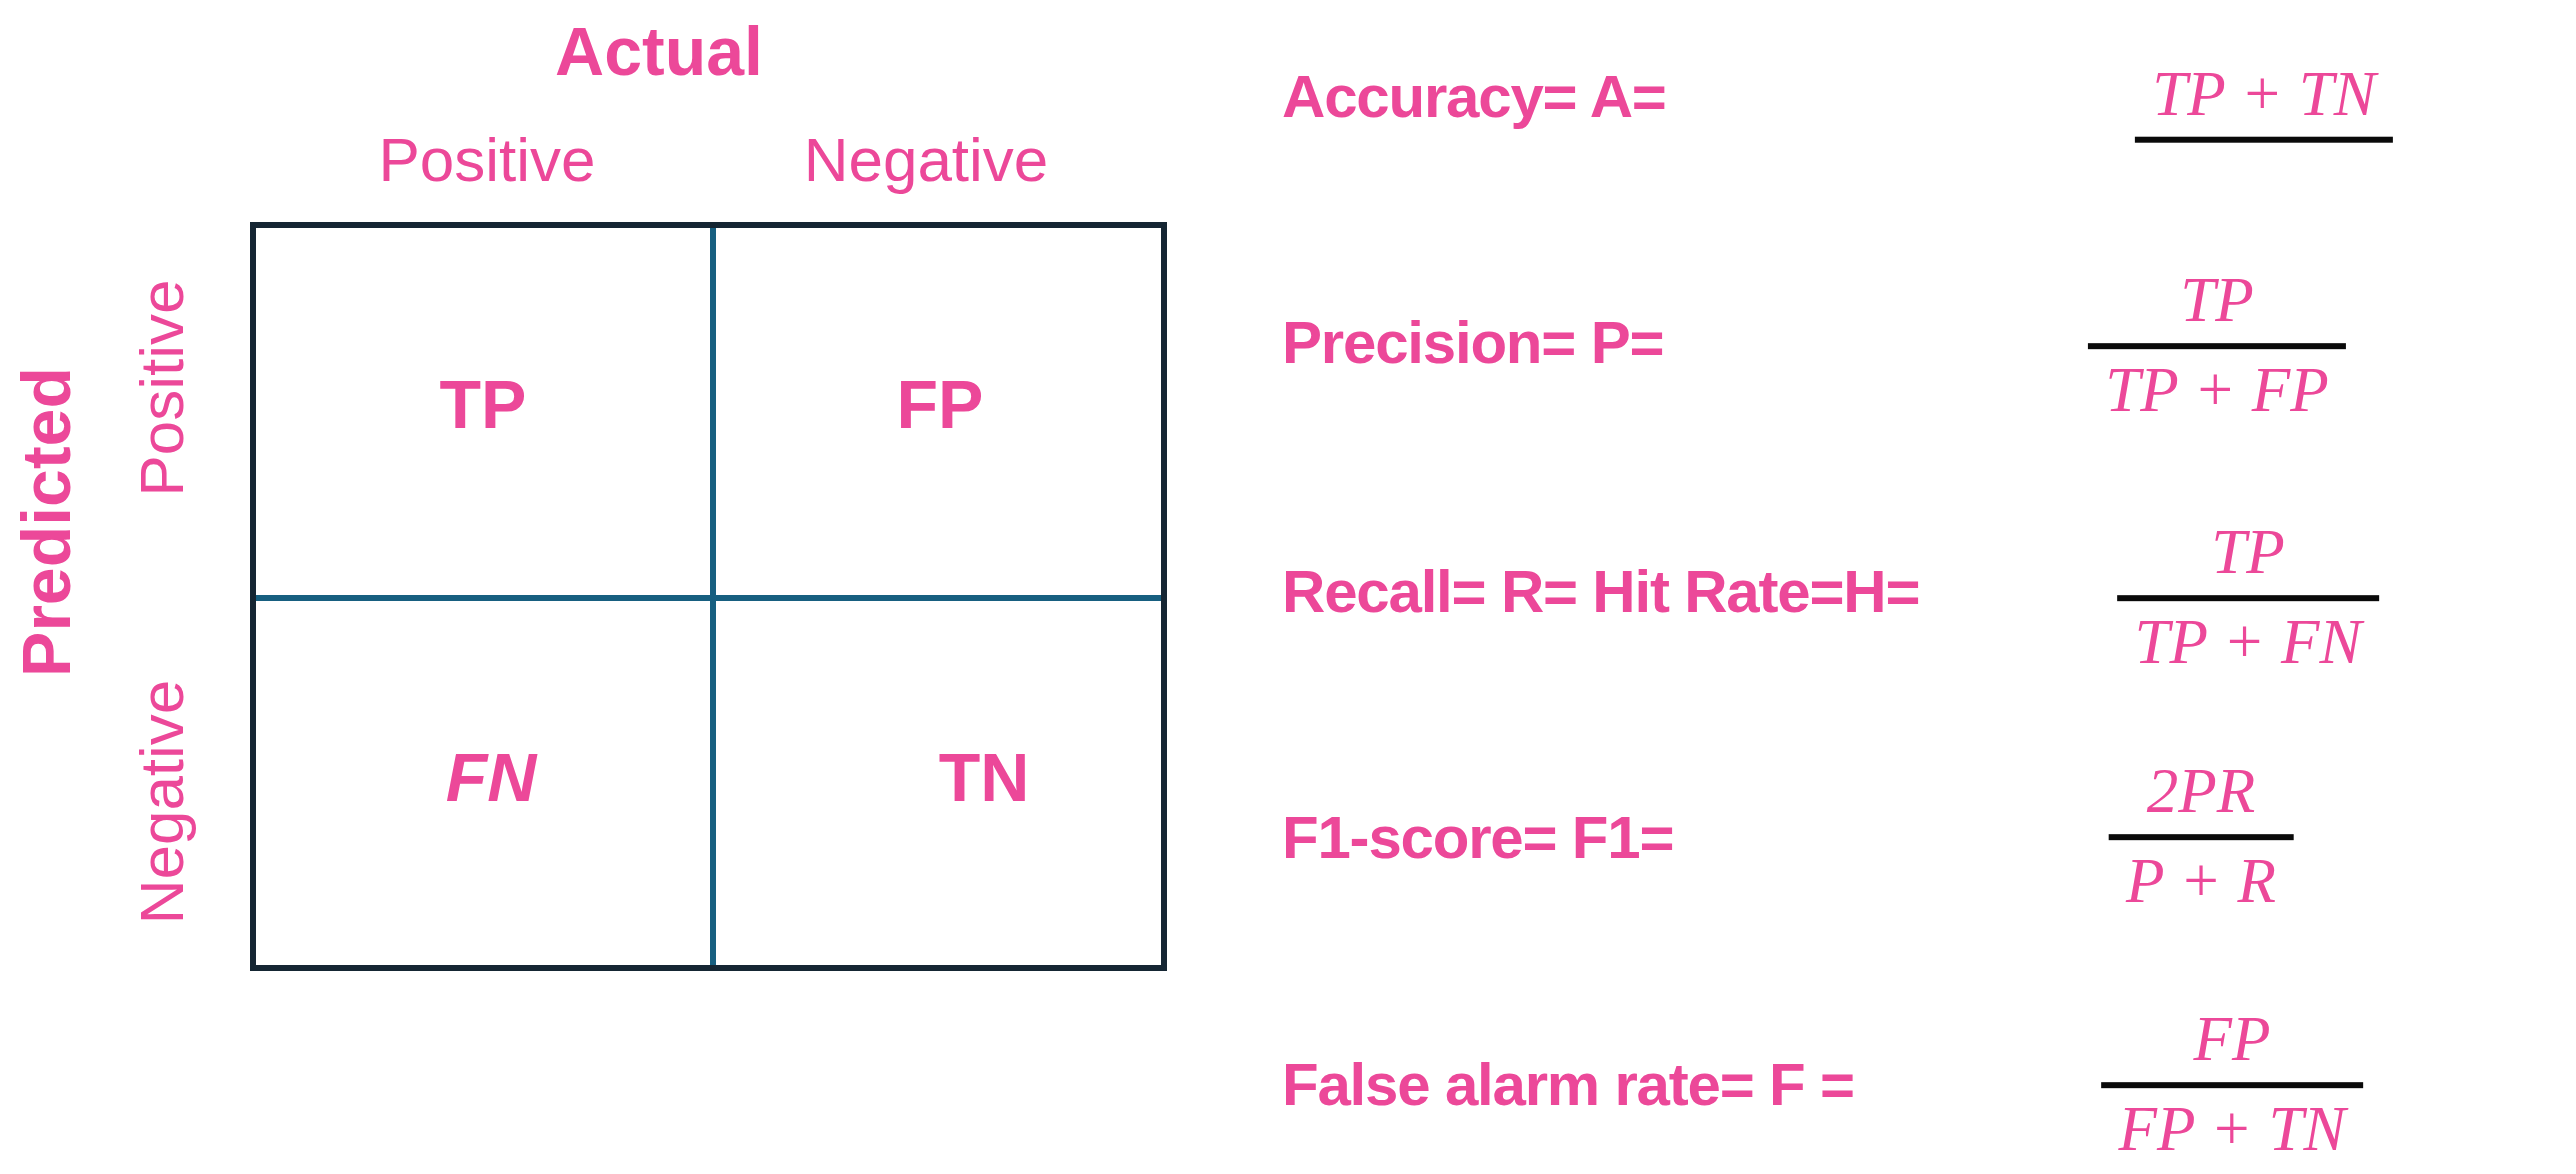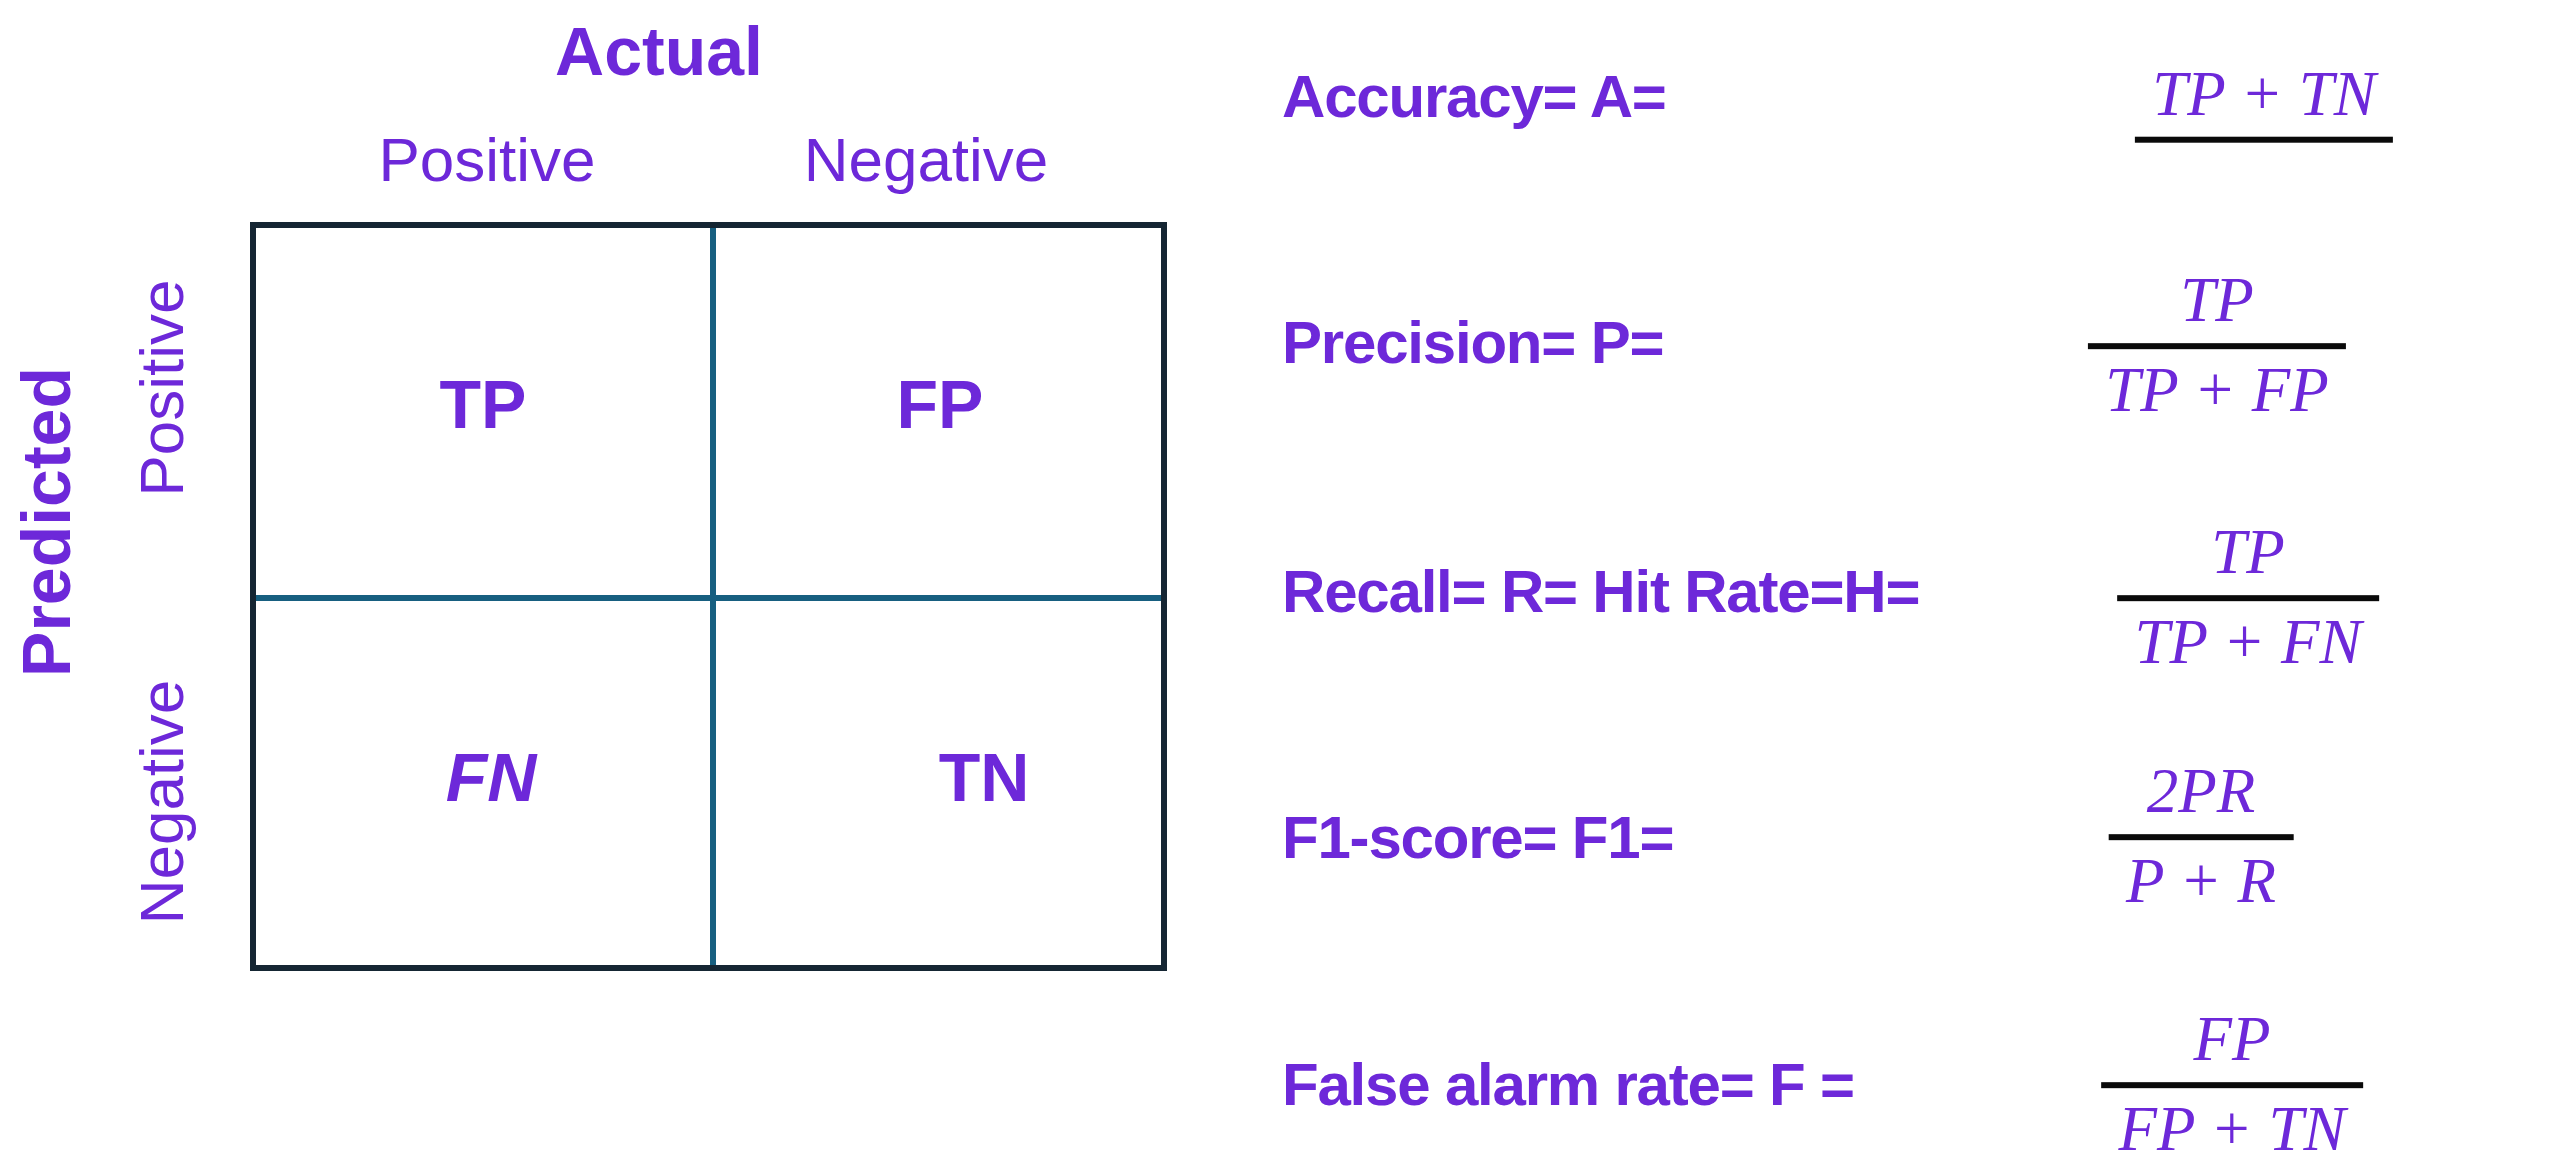--- a/index.html
+++ b/index.html
@@ -4,21 +4,21 @@
 <style>
   html, body { margin: 0; padding: 0; }
   body { background: #ffffff; }
 
   .canvas {
     position: relative;
     width: 2576px;
     height: 1175px;
     background: #ffffff;
     overflow: hidden;
-    color: #6d28d9;
+    color: #ec4899;
   }
 
   
   .axis-title {
     position: absolute;
     transform: translate(-50%, -50%);
     font: 700 68px/1 "Liberation Sans", sans-serif;
     white-space: nowrap;
   }
   .actual    { left: 659px; top: 51px; }

